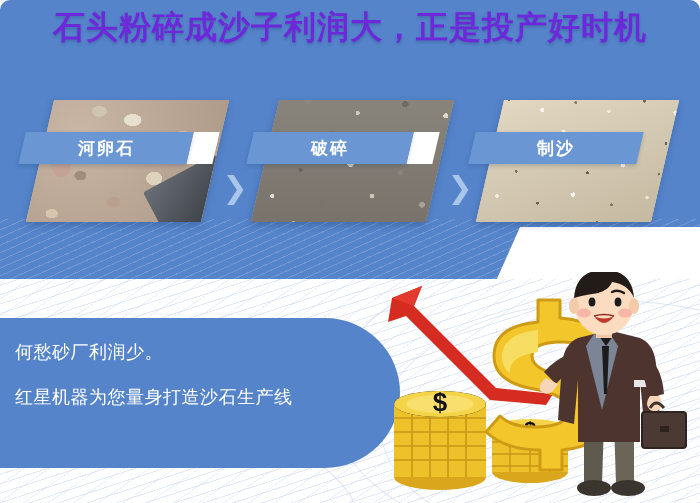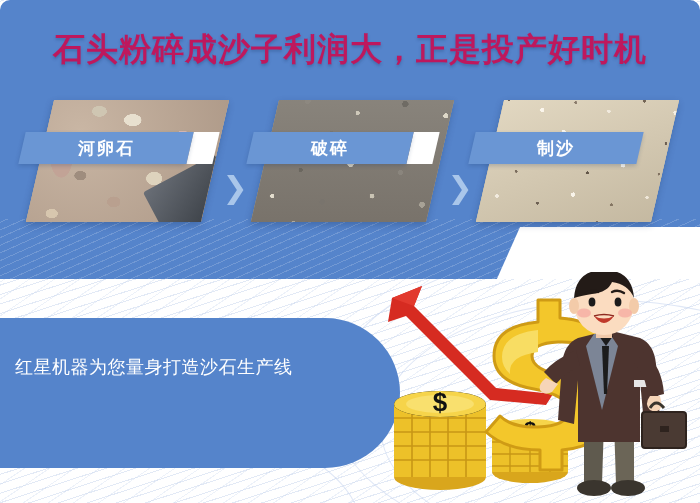--- a/index.html
+++ b/index.html
@@ -39,22 +39,22 @@
     width:210px;height:54px;background:#ffffff;
     transform:skewX(-24deg);transform-origin:bottom right;
   }
   .slab-sheen{
     position:absolute;left:0;bottom:0;width:700px;height:60px;
     background:repeating-linear-gradient(-24deg, rgba(255,255,255,.17) 0 1px, rgba(255,255,255,0) 1px 7px);
   }
 
   
   .headline{
-    position:absolute;left:0;top:28px;width:700px;
-    text-align:center;color:#be185d;
+    position:absolute;left:0;top:6px;width:700px;
+    text-align:center;color:#6d28d9;
     font-size:32px;font-weight:bold;letter-spacing:1px;
     text-shadow:0 2px 3px rgba(26,58,106,.30);
     white-space:nowrap;
   }
 
   
   .panel{position:absolute;top:100px;width:175px;height:122px;}
   .panel .shot{
     position:absolute;inset:0;
     transform:skewX(-13deg);
@@ -181,21 +181,21 @@
     background:#5584cb;
     border-radius:0 80px 80px 0;
   }
   .pill-copy{
     position:absolute;left:0;top:0;width:440px;height:150px;
     padding:20px 0 0 55px;box-sizing:border-box;color:#ffffff;
   }
   .copy-line{
     font-size:18px;line-height:29px;letter-spacing:.5px;white-space:nowrap;
   }
-  .copy-line.spaced{margin-top:16px;font-family:Liberation Mono, monospace;}
+  .copy-line.spaced{margin-top:16px;}
 
   
   #illus{position:absolute;left:378px;top:272px;width:322px;height:231px;}
 </style>
 </head>
 <body>
 
 <div id="banner">
 
   <div class="bg-waves"></div>
@@ -236,20 +236,21 @@
     <div class="shot">
       <div class="shot-inner tex-sand"></div>
     </div>
   </div>
   <div class="panel-label" id="label-3">
     <span>制沙</span>
   </div>
 
   <div class="text-pill"></div>
   <div class="pill-copy" style="left:-40px;top:318px;">
+    <div class="copy-line">何愁砂厂利润少。</div>
     <div class="copy-line spaced">红星机器为您量身打造沙石生产线</div>
   </div>
 
   <div id="illus">
     <svg width="322" height="231" viewBox="0 0 322 231">
 
       <g>
         <path d="M14 26 L44 14 L36 34 L118 116 L175 122 L168 133 L112 128 L28 44 L10 50 Z" fill="#d62b21"></path>
         <path d="M14 26 L44 14 L36 34 Z" fill="#e23a2e"></path>
       </g>

